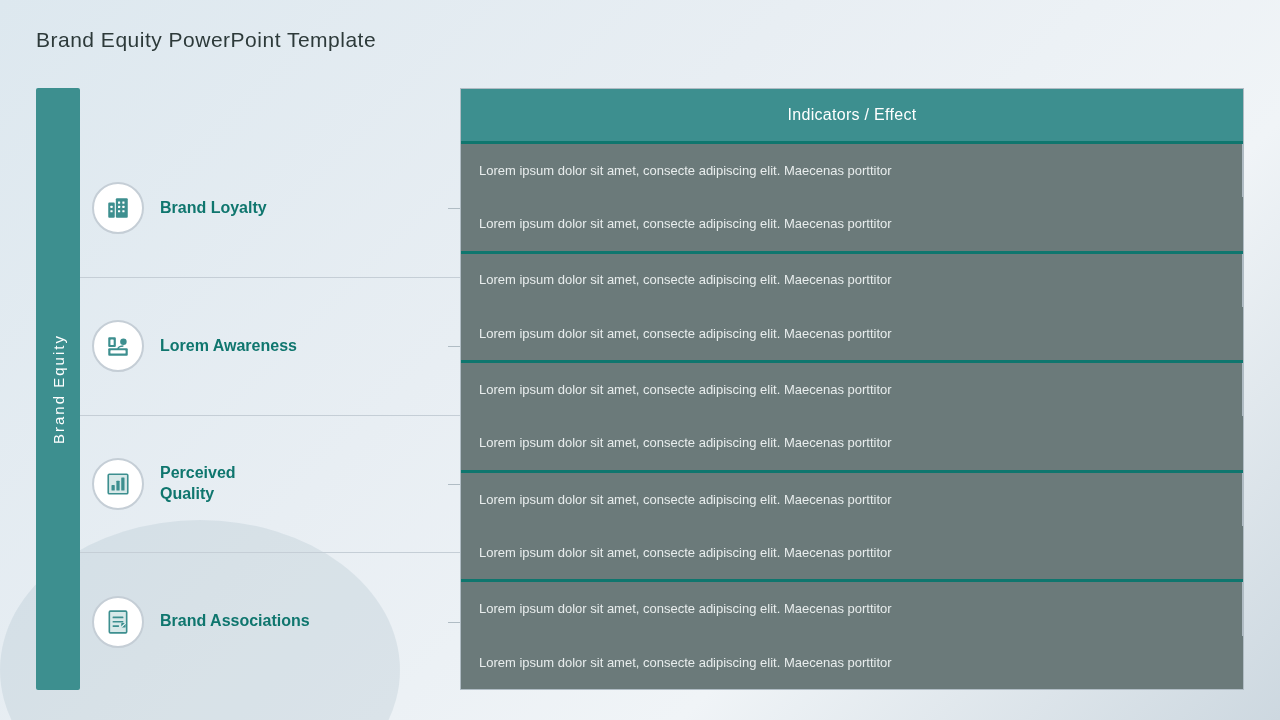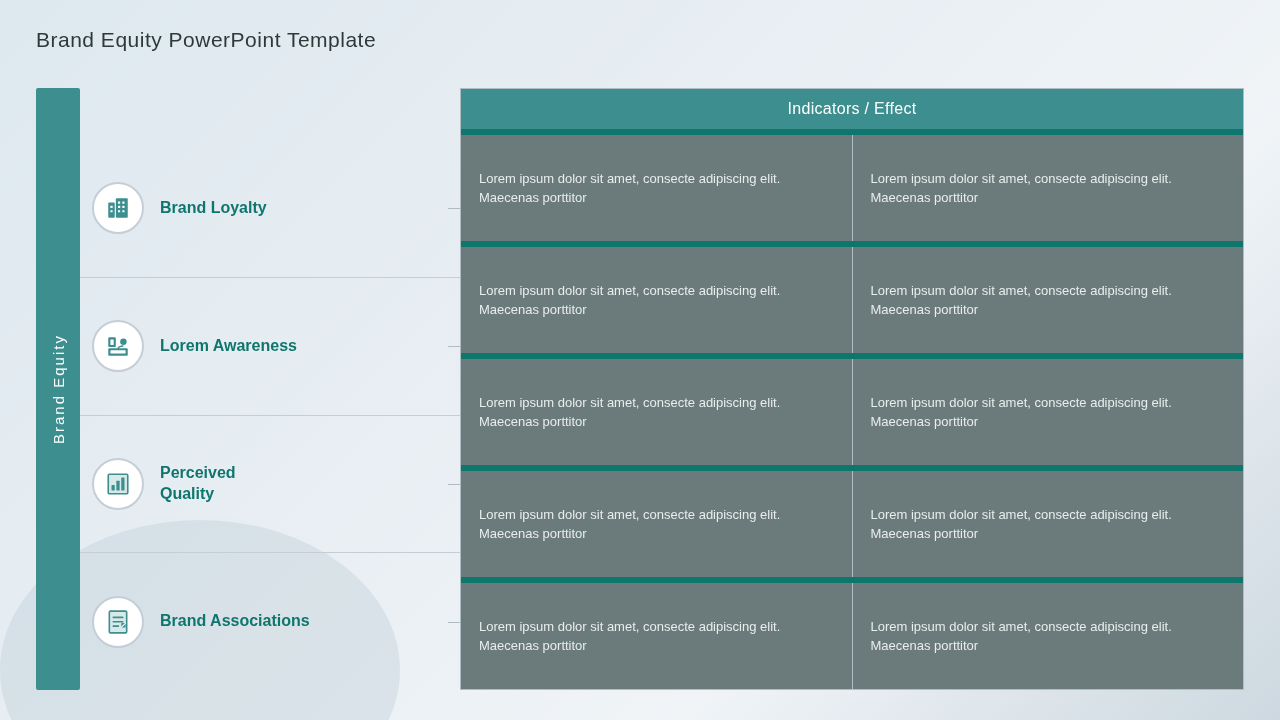--- a/index.html
+++ b/index.html
@@ -122,21 +122,21 @@
     .table-area {
       flex: 1;
       display: flex;
       flex-direction: column;
       border: 1px solid #b0bcc4;
     }
 
     .table-header {
       display: flex;
       flex-direction: row;
-      height: 40px;
+      height: 52px;
       flex-shrink: 0;
     }
 
     .col-header {
       flex: 1;
       background-color: #3d8f8f;
       display: flex;
       align-items: center;
       justify-content: center;
       color: white;
@@ -151,22 +151,22 @@
 
     .table-body {
       flex: 1;
       display: flex;
       flex-direction: column;
     }
 
     .table-row {
       flex: 1;
       display: flex;
-      flex-direction: row;
-      border-top: 6px solid #0f766e;
+      flex-direction: column;
+      border-top: 3px solid #0f766e;
     }
 
     .table-cell {
       flex: 1;
       background-color: #6b7a7a;
       padding: 14px 18px;
       border-right: 1px solid #b0bcc4;
       display: flex;
       align-items: center;
     }

